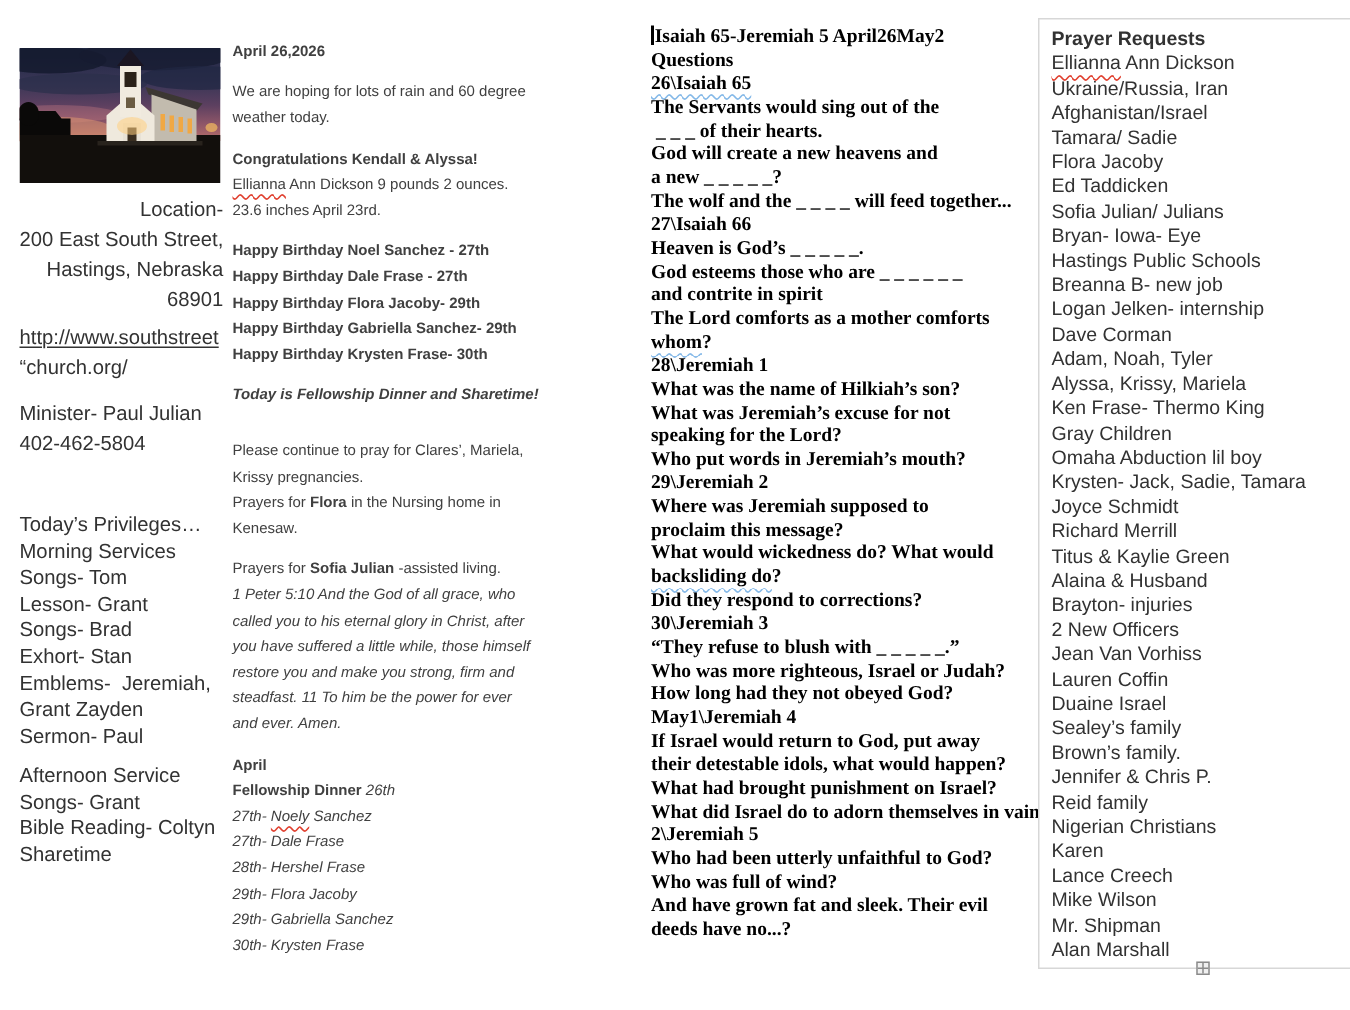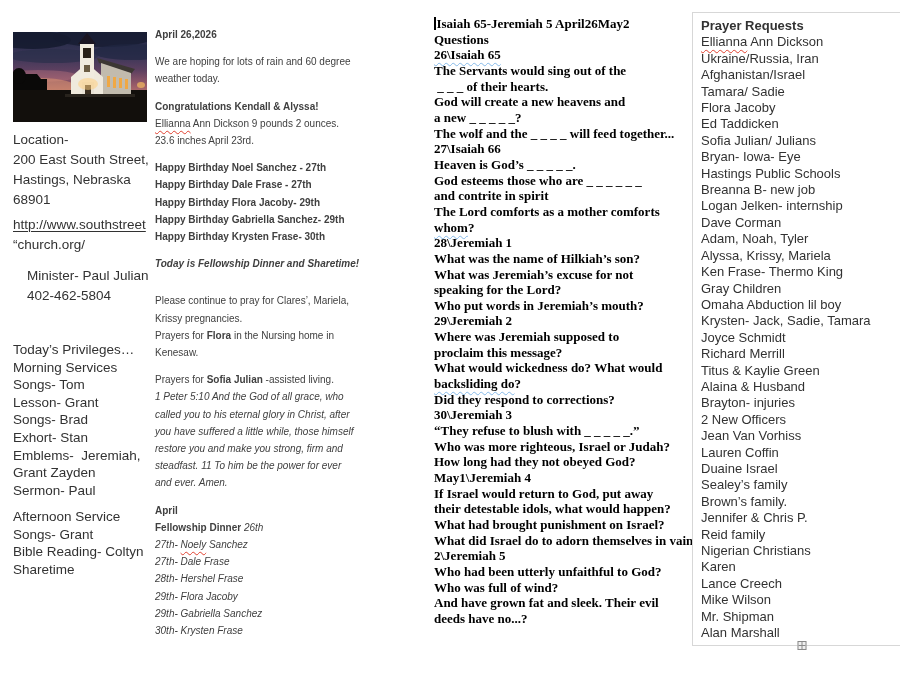--- a/index.html
+++ b/index.html
@@ -13,23 +13,23 @@
   .i{font-style:italic;margin-top:8px;}
   .lnk{text-decoration:underline;text-decoration-thickness:1px;text-underline-offset:2px;}
   .sq-red{text-decoration:underline wavy #e0402f;text-decoration-thickness:1px;text-underline-offset:2.5px;}
   .sq-blue{text-decoration:underline wavy #85b9e8;text-decoration-thickness:1px;text-underline-offset:2.5px;}
   .caret{display:inline-block;width:1.5px;height:13px;background:#000;margin-right:1px;vertical-align:-2px;}
 
   
   #col-left{position:absolute;left:13px;top:0;width:142px;color:#323232;
     font-size:13.5px;line-height:20px;}
   #church-photo{position:absolute;left:0;top:32px;width:134px;height:90px;display:block;}
-  #loc-block{position:absolute;left:0;top:130px;}
+  #loc-block{position:absolute;left:0;top:130px;text-align:right;}
   #web-block{position:absolute;left:0;top:215px;}
-  #min-block{position:absolute;left:0;top:266px;margin-left:14px;}
+  #min-block{position:absolute;left:0;top:266px;}
   #priv-block{position:absolute;left:0;top:341px;line-height:17.6px;}
   #aft-block{position:absolute;left:0;top:508px;line-height:17.6px;}
 
   
   #col-announce{position:absolute;left:155px;top:26px;width:282px;color:#404040;
     font-family:Liberation Sans, sans-serif;font-size:10px;line-height:17.2px;}
 
   
   #col-questions{position:absolute;left:434px;top:16px;width:262px;color:#000;
     font-family:"Liberation Serif",serif;font-size:13px;line-height:15.66px;font-weight:bold;}

